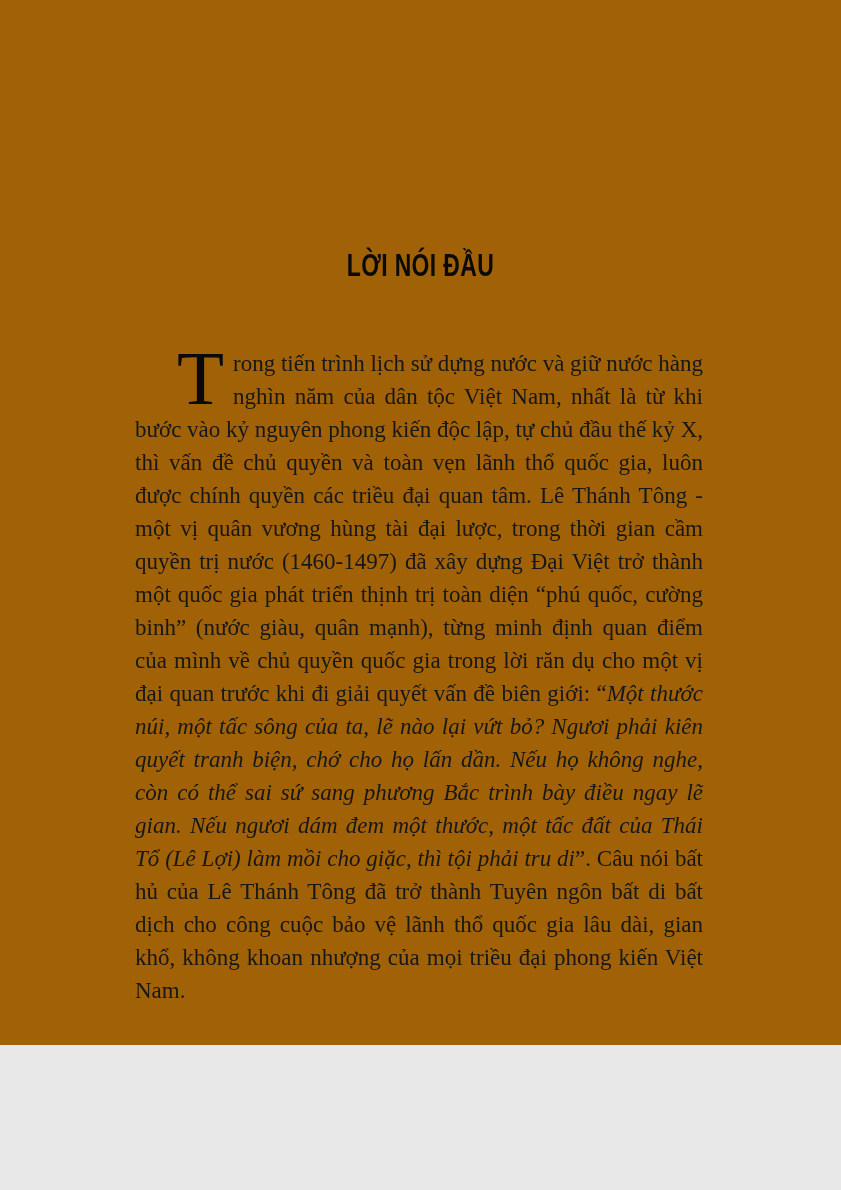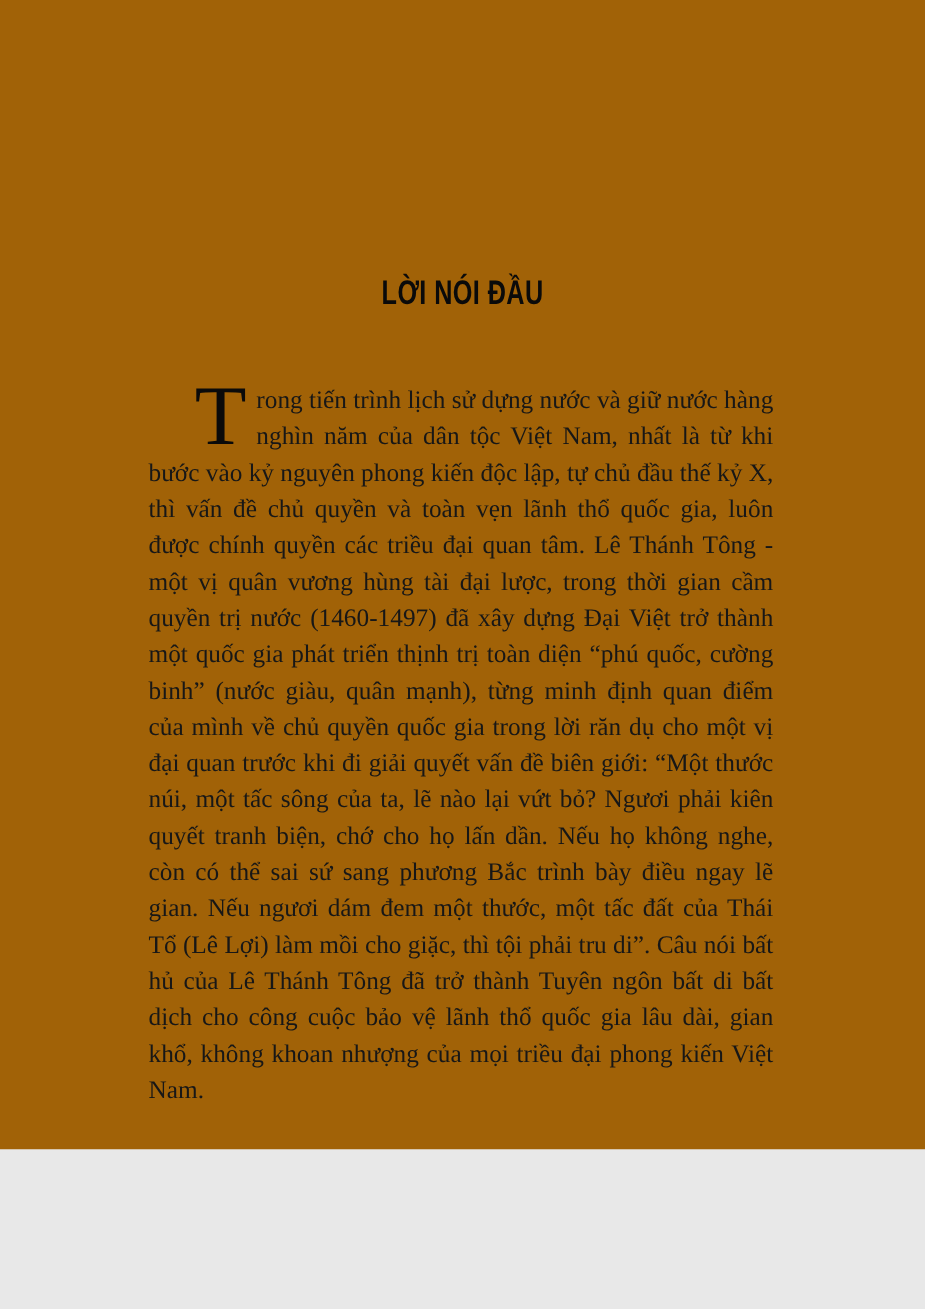--- a/index.html
+++ b/index.html
@@ -49,20 +49,21 @@
   }
   .dropcap {
     float: left;
     font-size: 77px;
     line-height: 62px;
     padding: 0 9px 0 42px;
     color: #0a0a0a;
     font-weight: 400;
   }
   .quote-italic {
+    font-style: italic;
   }
   .page-number {
     position: absolute;
     top: 1080px;
     left: 135px;
     width: 568px;
     text-align: right;
     font-size: 24px;
     color: #171717;
   }

